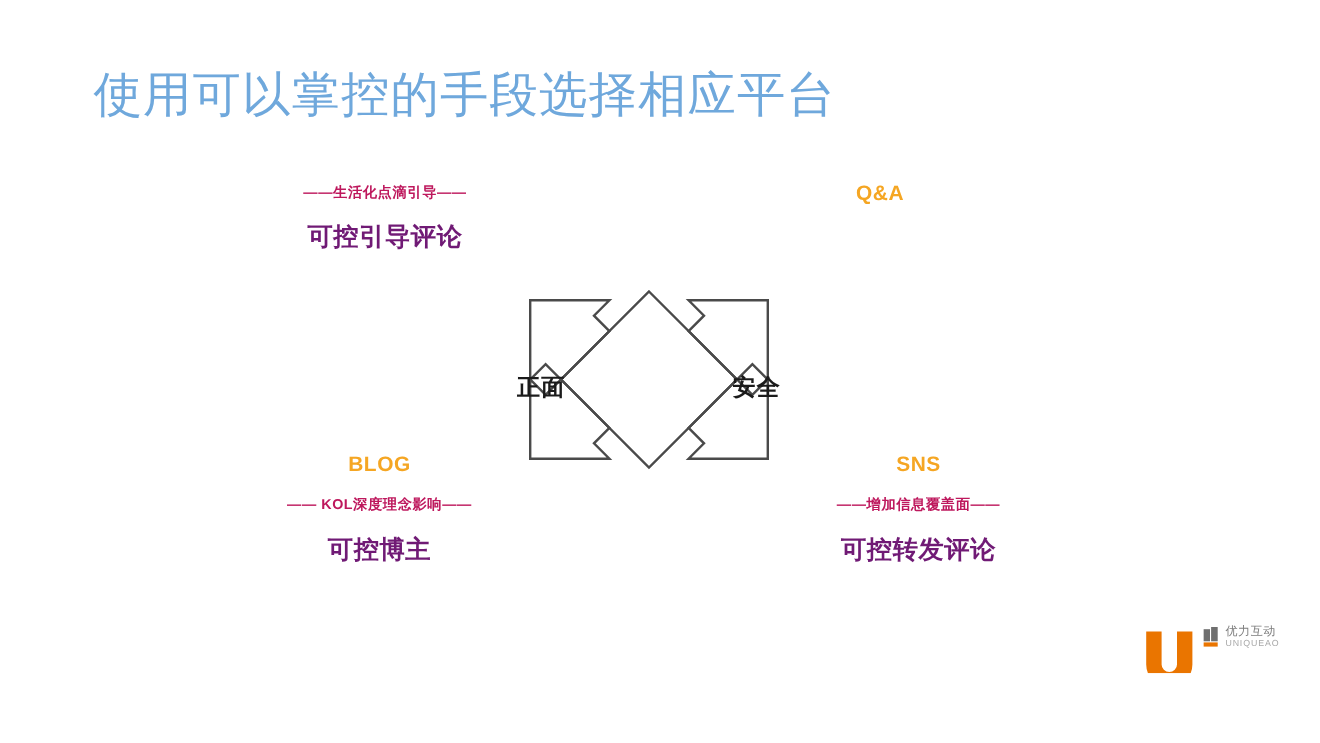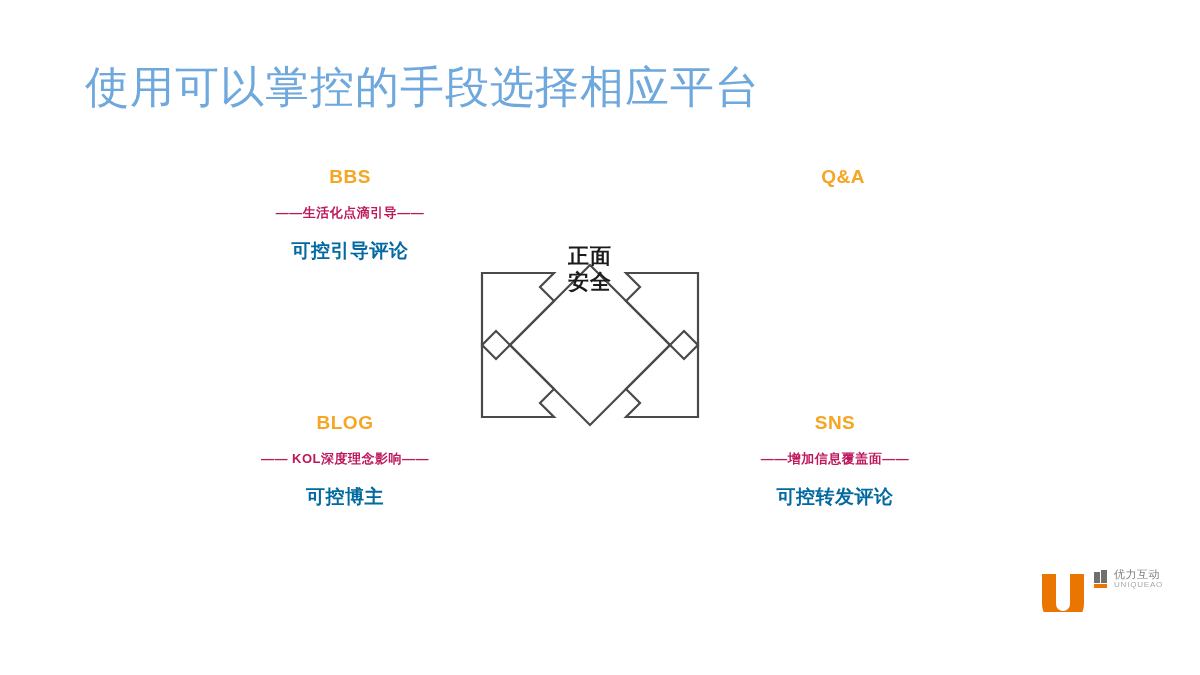--- a/index.html
+++ b/index.html
@@ -48,29 +48,29 @@
   }
   .quad-line1 {
     font-size: 13px;
     font-weight: bold;
     color: #be185d;
     letter-spacing: 0.5px;
     margin-bottom: 16px;
     white-space: nowrap;
   }
   .quad-line2 {
-    font-size: 19px;
-    font-weight: bold;
-    color: #0369a1;
+    font-size: 23px;
+    font-weight: bold;
+    color: #701a75;
     letter-spacing: 0.5px;
     white-space: nowrap;
   }
 
   #quad-bbs   { left: 185px; top: 166px; }
-  #quad-qa    { left: 678px; top: 166px; }
+  #quad-qa    { left: 635px; top: 166px; }
   #quad-blog  { left: 180px; top: 412px; }
   #quad-sns   { left: 670px; top: 412px; }
 
   
   #center-diagram {
     position: absolute;
     left: 470px;
     top: 243px;
     width: 240px;
     height: 220px;
@@ -80,23 +80,23 @@
     width: 240px;
     height: 220px;
   }
   #center-label {
     position: absolute;
     left: 0;
     top: 0;
     width: 240px;
     height: 220px;
     display: flex;
-    flex-direction: column;
+    flex-direction: row;
     align-items: center;
-    justify-content: flex-start;
+    justify-content: space-between;
     pointer-events: none;
   }
   #center-label span {
     font-size: 21px;
     font-weight: bold;
     color: #1b1b1b;
     line-height: 1.25;
     letter-spacing: 1px;
   }
 
@@ -139,21 +139,20 @@
   }
 </style>
 </head>
 <body>
 
 <div id="slide">
 
   <div id="slide-title">使用可以掌控的手段选择相应平台</div>
 
   <div class="quad" id="quad-bbs">
-    <div class="quad-head">BBS</div>
     <div class="quad-line1">——生活化点滴引导——</div>
     <div class="quad-line2">可控引导评论</div>
   </div>
 
   <div class="quad" id="quad-qa">
     <div class="quad-head">Q&amp;A</div>
   </div>
 
   <div class="quad" id="quad-sns">
     <div class="quad-head">SNS</div>

